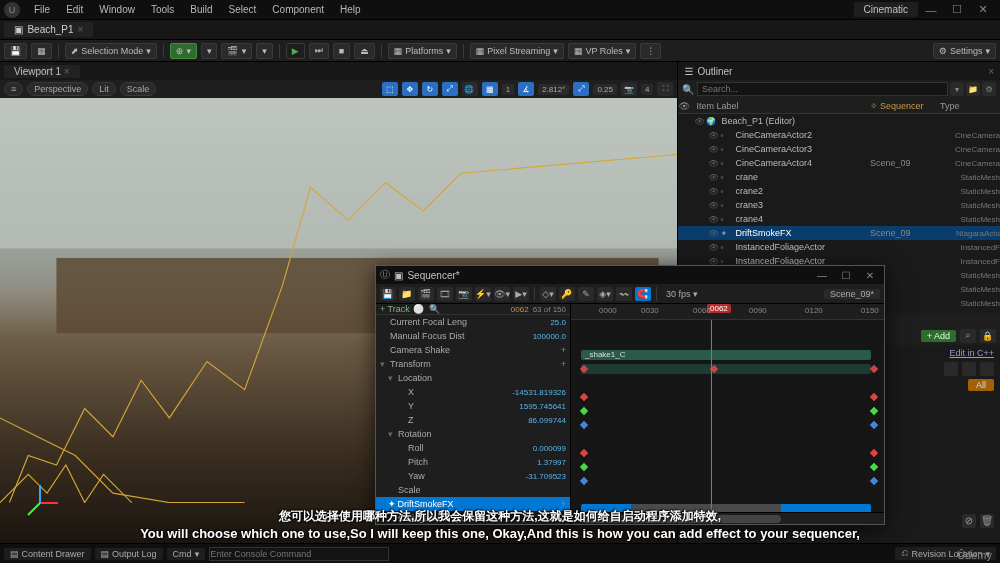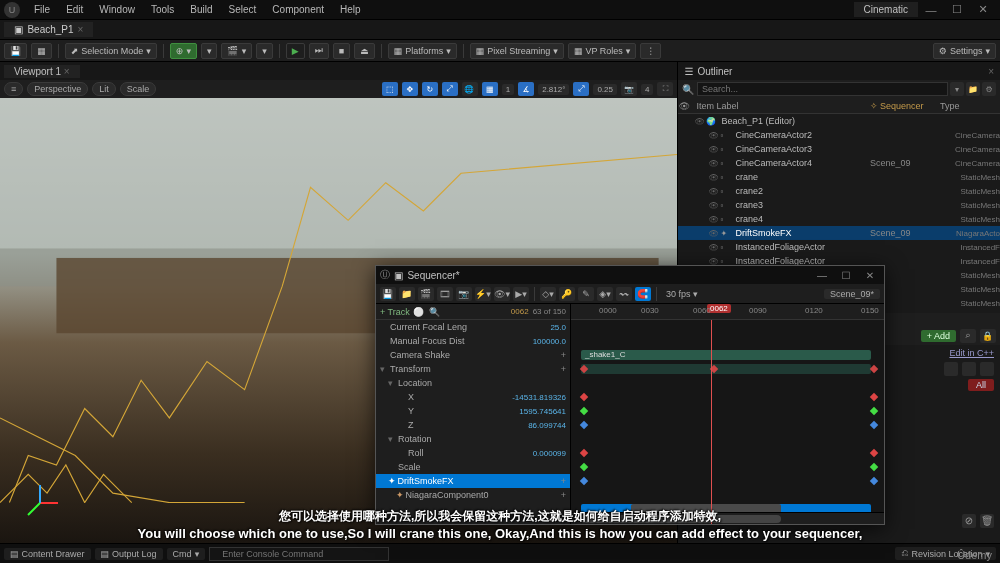--- a/index.html
+++ b/index.html
@@ -62,21 +62,21 @@
 .orow .seq { width:70px; color:#888;margin-left:45px; }
 .orow .typ { width:60px; color:#777; font-size:8px; text-align:right; }
 .outliner-footer { height:14px; background:#1e1e1e; font-size:9px; color:#888; padding:0 6px; display:flex; align-items:center; }
 
 
 .details-bar { height:18px; background:#1e1e1e; display:flex; align-items:center; padding:0 4px; gap:4px; justify-content:flex-end; }
 .details-bar .addbtn { background:#2f6b2f; padding:1px 6px; font-size:9px; color:#dfd; border-radius:2px; }
 .details-bar .icn { width:16px; height:14px; background:#2a2a2a; border-radius:2px; display:flex; align-items:center; justify-content:center; font-size:9px; color:#aaa; }
 .details-pane { flex:1; background:#1a1a1a; }
 .details-row { height:16px; display:flex; align-items:center; padding:0 6px; font-size:9px; justify-content:flex-end; gap:4px; }
-.filterbtn { background:#7f1d1d; padding:1px 8px; border-radius:2px; color:#cde; }
+.filterbtn { background:#a16207; padding:1px 8px; border-radius:2px; color:#cde; }
 .ficn { width:14px; height:14px; background:#2a2a2a; border-radius:2px; }
 
 
 .sequencer { position:absolute; left:375px; top:265px; width:510px; height:260px; background:#1a1a1a; border:1px solid #555; box-shadow:0 4px 20px rgba(0,0,0,0.7); display:flex; flex-direction:column; z-index:10; }
 .seq-title { height:18px; background:#0f0f0f; display:flex; align-items:center; padding:0 4px; font-size:10px; gap:4px; }
 .seq-title .spacer{flex:1;}
 .seq-title .winbtn { width:20px; text-align:center; color:#888; font-size:10px; }
 .seq-toolbar { height:20px; background:#1e1e1e; display:flex; align-items:center; padding:0 4px; gap:3px; border-bottom:1px solid #000; }
 .stbtn { width:16px; height:14px; background:#2a2a2a; border-radius:2px; display:flex; align-items:center; justify-content:center; font-size:9px; color:#aaa; }
 .stbtn.blue { background:#0078d4; color:#fff; }
@@ -464,20 +464,30 @@
           </div>
           <div class="trow ind1">
             <span class="arrow">▾</span>
             <span class="tlbl">Rotation</span>
           </div>
           <div class="trow ind2">
             <span class="arrow"></span>
             <span class="tlbl">Roll</span>
             <span class="tval">0.000099</span>
           </div>
+          <div class="trow ind2">
+            <span class="arrow"></span>
+            <span class="tlbl">Pitch</span>
+            <span class="tval">1.37997</span>
+          </div>
+          <div class="trow ind2">
+            <span class="arrow"></span>
+            <span class="tlbl">Yaw</span>
+            <span class="tval">-31.709523</span>
+          </div>
           <div class="trow ind1">
             <span class="arrow"></span>
             <span class="tlbl">Scale</span>
           </div>
           <div class="trow ind0 highlight">
             <span class="arrow"></span>
             <span style="color:#fff;">✦ </span>
             <span class="tlbl">DriftSmokeFX</span>
             <span class="plus" style="margin-left:4px;">+</span>
           </div>
@@ -555,20 +565,20 @@
 <div class="bottombar">
   <div class="bbtn">
       <span>▤</span>
       <span>Content Drawer</span>
     </div>
   <div class="bbtn">
       <span>▤</span>
       <span>Output Log</span>
     </div>
   <div class="bbtn"><span>Cmd</span> ▾</div>
-  <input style="flex: 0 0 180px; background: rgb(20, 20, 20); border: 1px solid rgb(51, 51, 51); color: rgb(102, 102, 102); font-size: 9px; padding: 1px 12px; height: 14px;" placeholder="Enter Console Command">
+  <input style="flex: 0 0 180px; background: rgb(20, 20, 20); border: 1px solid rgb(51, 51, 51); color: rgb(102, 102, 102); font-size: 9px; padding: 1px 0; height: 14px;" placeholder="Enter Console Command">
   <div class="spacer"></div>
   <div class="bbtn"><span>⎌</span><span>Revision Location</span> ▾</div>
 </div>
 
 <div class="subtitle" style="bottom:38px;font-size:12px;">您可以选择使用哪种方法,所以我会保留这种方法,这就是如何给自启动程序添加特效,</div>
-<div class="subtitle" style="bottom:22px;">You will choose which one to use,So I will crane this one, Okay,And this is how you can add effect to your sequencer,</div>
+<div class="subtitle" style="bottom:22px;">You will choose which one to use,So I will keep this one, Okay,And this is how you can add effect to your sequencer,</div>
 <div class="watermark">Ûdemy</div>
 
 </body></html>

